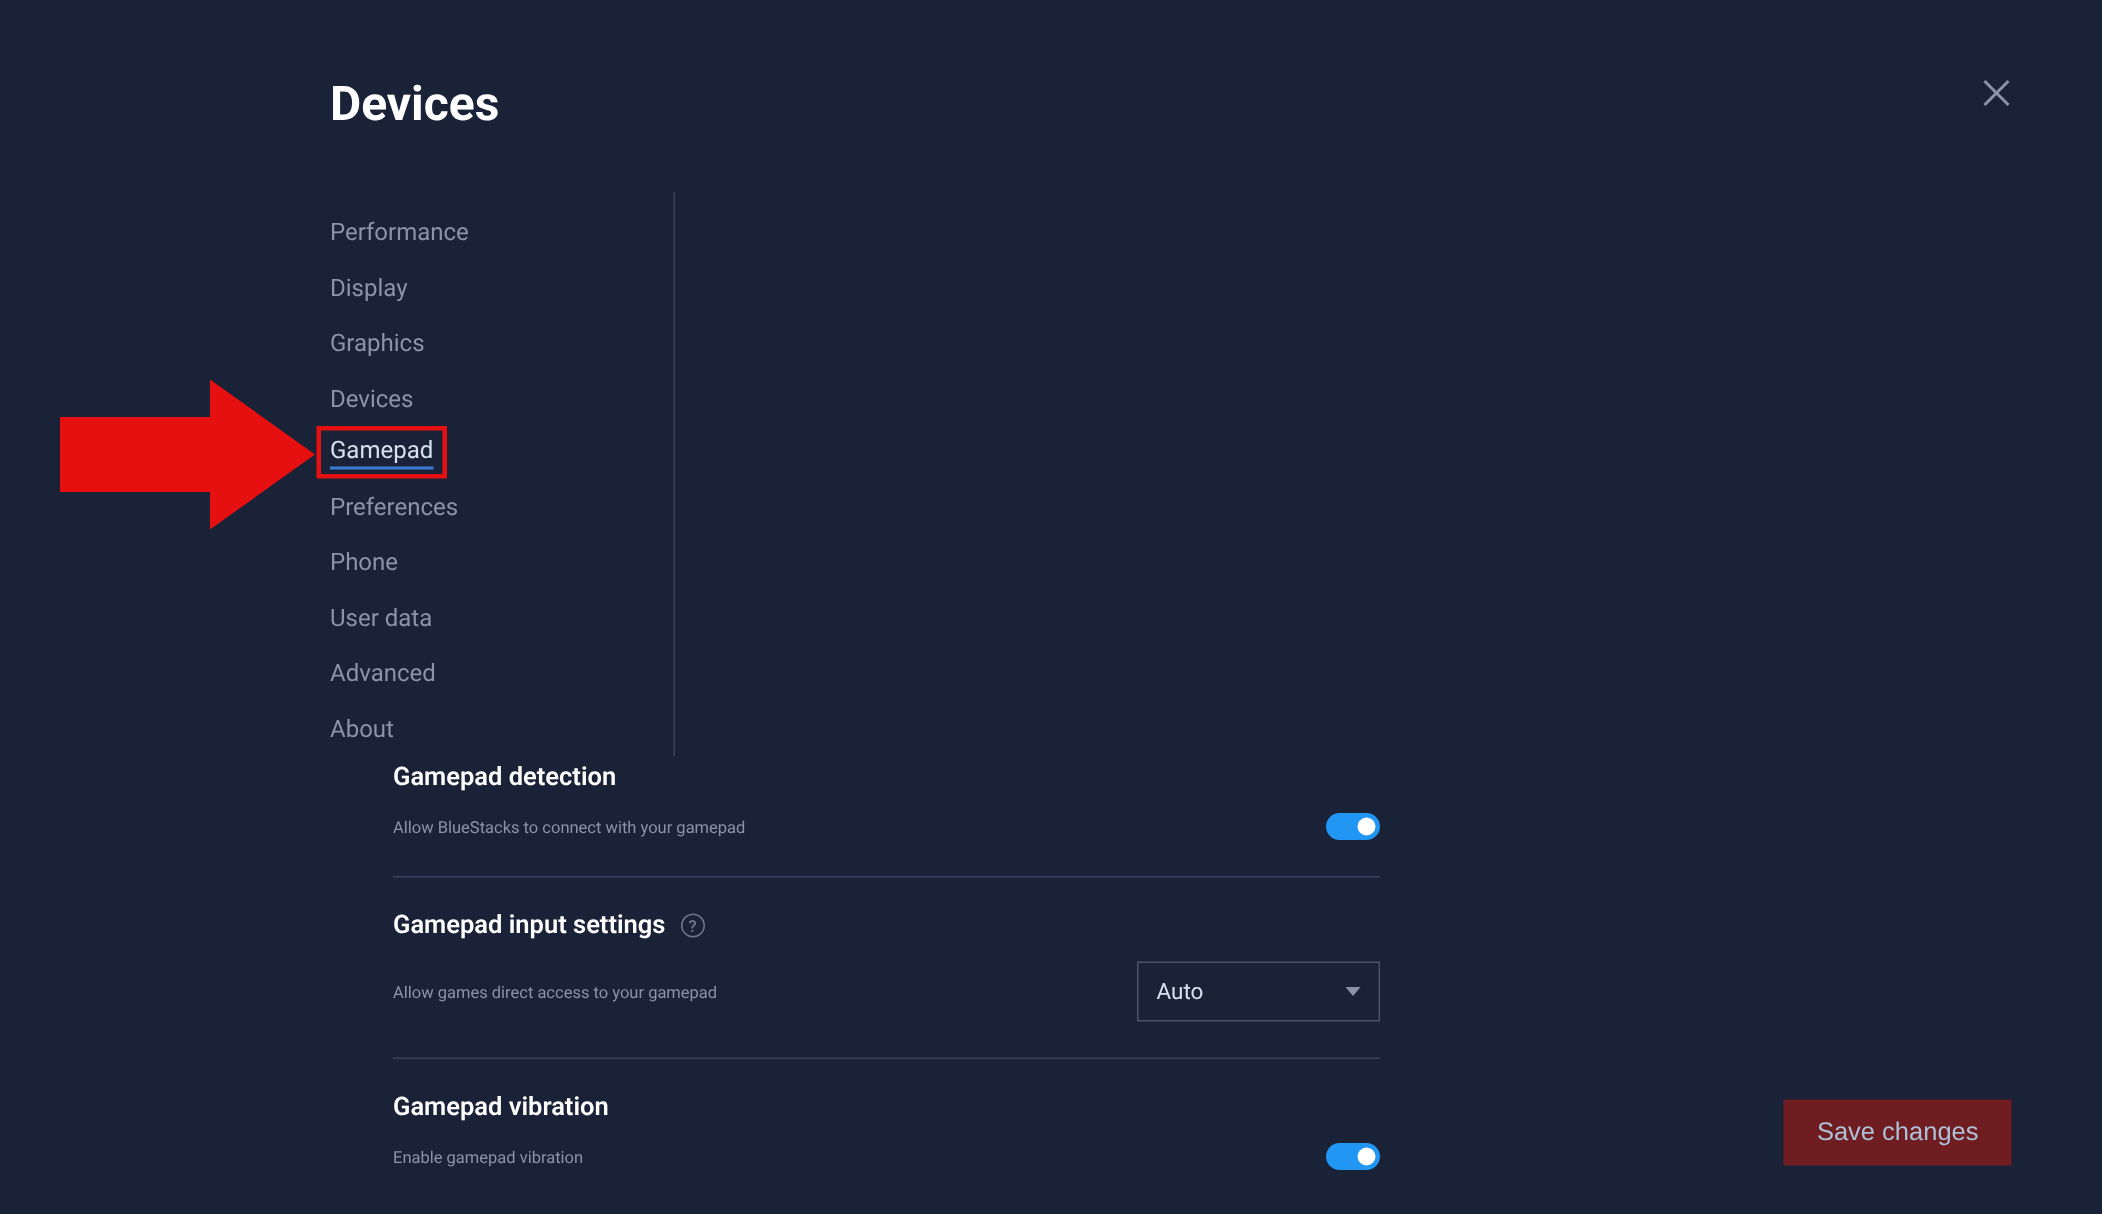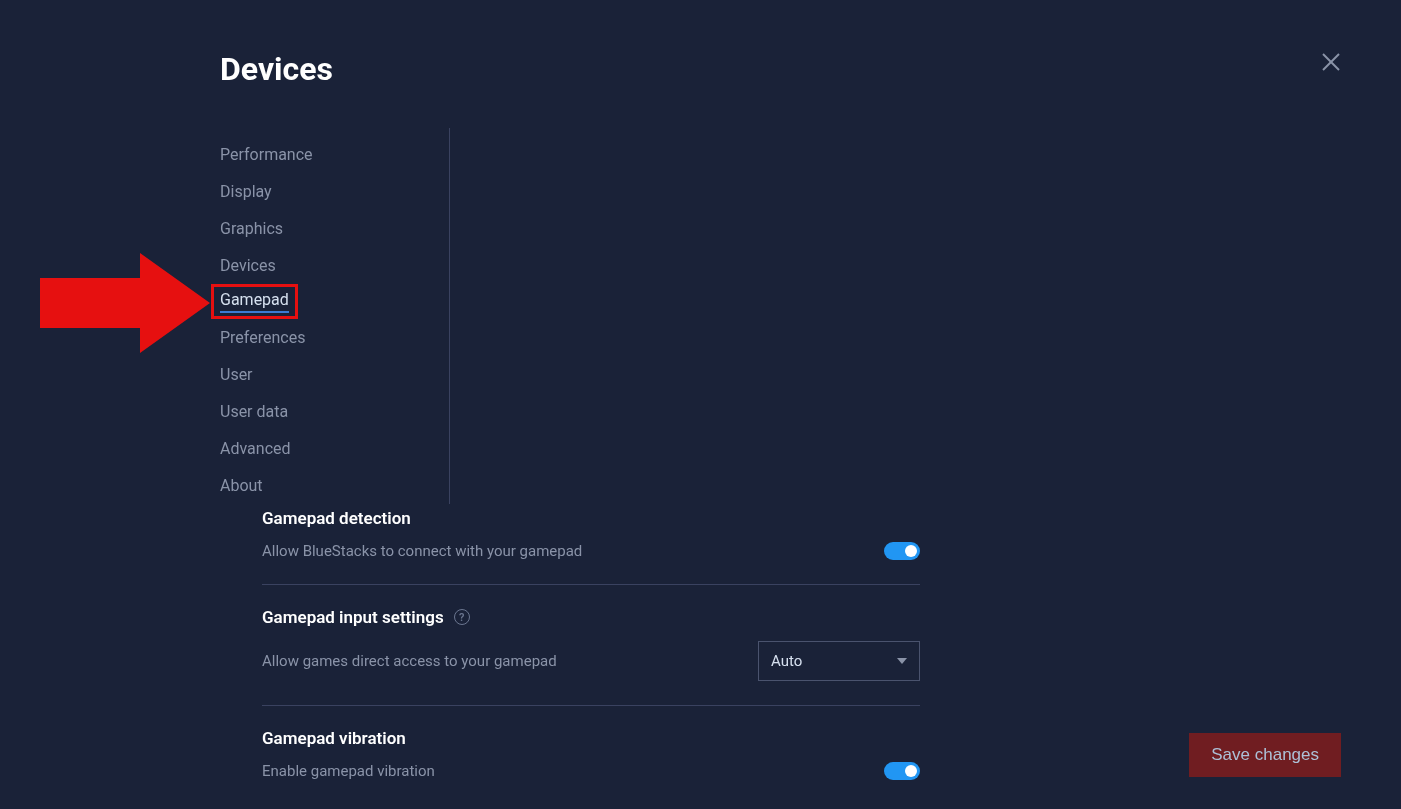--- a/index.html
+++ b/index.html
@@ -119,21 +119,21 @@
       color: #6b7690;
       cursor: pointer;
     }
     .section-row {
       display: flex;
       justify-content: space-between;
       align-items: center;
     }
     .section-desc {
       color: #8a93a8;
-      font-size: 15px;
+      font-size: 11px;
     }
     .toggle {
       width: 36px;
       height: 18px;
       background: #2196f3;
       border-radius: 10px;
       position: relative;
       cursor: pointer;
     }
     .toggle-knob {
@@ -212,21 +212,21 @@
       <div class="sidebar-item">
         <span class="sidebar-label">Devices</span>
       </div>
       <div class="sidebar-item active highlighted">
         <span class="sidebar-label">Gamepad</span>
       </div>
       <div class="sidebar-item">
         <span class="sidebar-label">Preferences</span>
       </div>
       <div class="sidebar-item">
-        <span class="sidebar-label">User</span>
+        <span class="sidebar-label">Phone</span>
       </div>
       <div class="sidebar-item">
         <span class="sidebar-label">User data</span>
       </div>
       <div class="sidebar-item">
         <span class="sidebar-label">Advanced</span>
       </div>
       <div class="sidebar-item">
         <span class="sidebar-label">About</span>
       </div>

